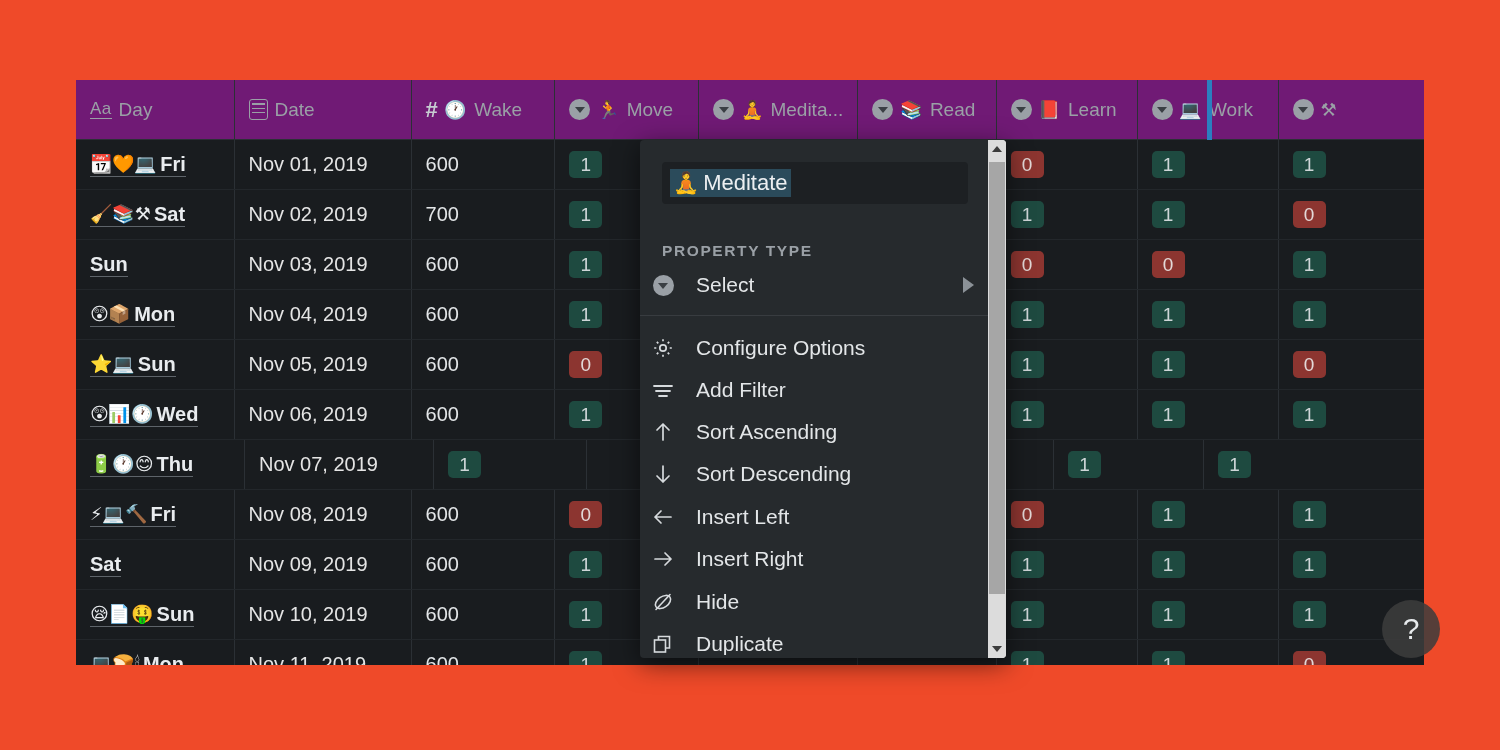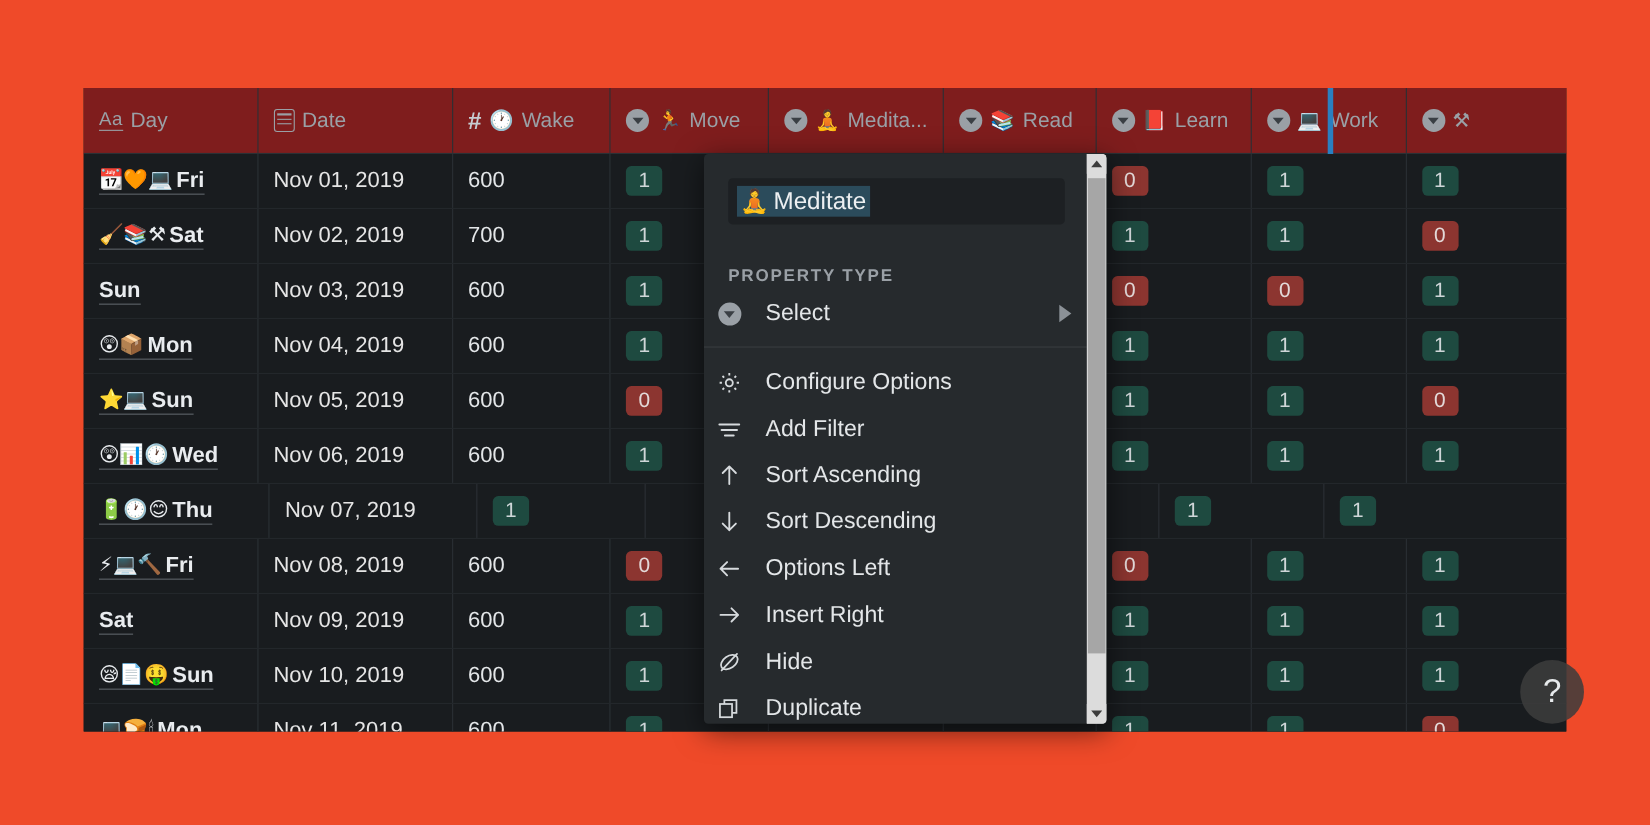--- a/index.html
+++ b/index.html
@@ -11,21 +11,21 @@
   }
   #root{position:relative;width:1500px;height:750px;}
 
   
   .table-window{
     position:absolute;left:76px;top:80px;width:1348px;height:585px;
     background:#191c1f;overflow:hidden;
   }
   .tbl{position:absolute;left:0;top:0;width:1348px;}
   .row{display:flex;height:50px;box-sizing:border-box;}
-  .head-row{height:60px;border-bottom:1px solid #2b3035;background:#7f1d1d;}
+  .head-row{height:60px;border-bottom:1px solid #2b3035;background:#701a75;}
   .body-row{border-bottom:1px solid #23272b;background:#191c1f;}
 
   .cell{box-sizing:border-box;display:flex;align-items:center;
         border-right:1px solid #2b3035;padding:0 14px;height:100%;position:relative;}
   .head-cell{color:#9aa0a6;font-size:19px;gap:7px;}
   .head-cell . htxt{color:#b9bfc5;font-size:19.5px;white-space:nowrap;letter-spacing:.1px;}
 
   
   .c-day{width:169px;}
   .c-date{width:189px;}
@@ -529,21 +529,21 @@
         </span>
         <span>Sort Descending</span>
       </div>
 
       <div class="mi" style="top:357px">
         <span class="ico">
           <svg width="24" height="24" viewBox="0 0 24 24" stroke="#d6dadd" stroke-width="1.7" fill="none" stroke-linecap="round" stroke-linejoin="round">
             <path d="M20 12H4M10 6l-6 6 6 6"></path>
           </svg>
         </span>
-        <span>Options Left</span>
+        <span>Insert Left</span>
       </div>
 
       <div class="mi" style="top:399px">
         <span class="ico">
           <svg width="24" height="24" viewBox="0 0 24 24" stroke="#d6dadd" stroke-width="1.7" fill="none" stroke-linecap="round" stroke-linejoin="round">
             <path d="M4 12h16M14 6l6 6-6 6"></path>
           </svg>
         </span>
         <span>Insert Right</span>
       </div>

